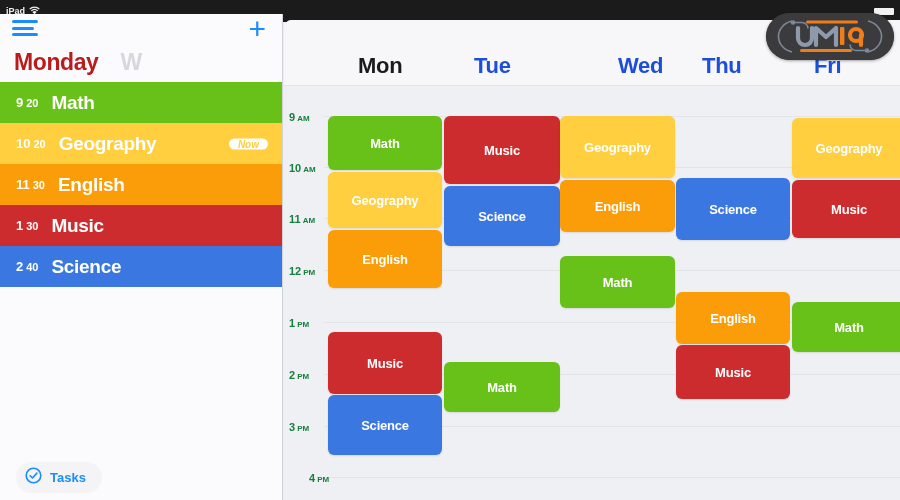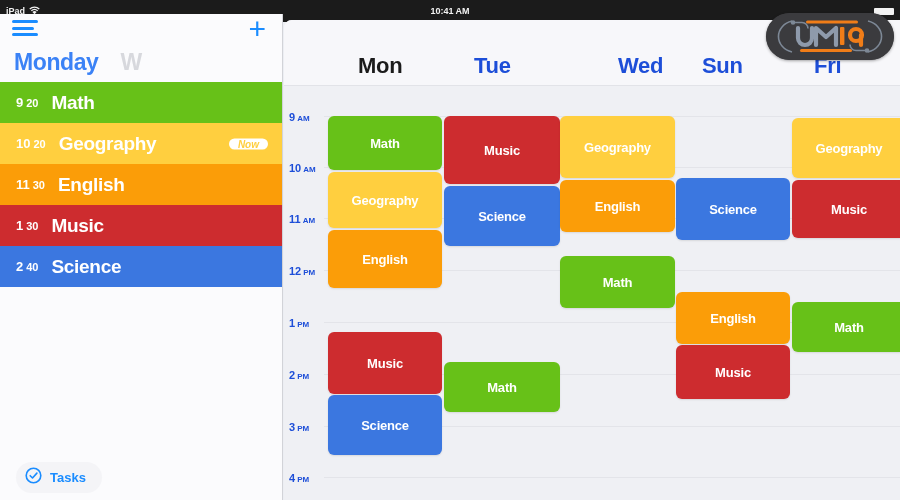--- a/index.html
+++ b/index.html
@@ -44,21 +44,21 @@
     position:absolute; right:16px; top:1px; color:#1a8cff;
     font-size:30px; line-height:28px; font-weight:300; cursor:pointer;
   }
 
   .daystrip{
     position:relative; height:40px; background:#fbfbfd;
     display:flex; align-items:center; padding-left:14px; gap:22px;
     overflow:hidden; white-space:nowrap;
   }
   .daystrip .day{ font-size:23px; font-weight:bold; letter-spacing:-0.4px; }
-  .daystrip .day.active{ color:#3b82f6; }
+  .daystrip .day.active{ color:#b91c1c; }
   .daystrip .day.dim{ color:#d7d8dd; }
 
   .lesson-list{ position:relative; }
   .lesson{
     position:relative; height:41px; display:flex; align-items:center;
     padding-left:16px; color:#ffffff; cursor:pointer;
   }
   .lesson .hr{ font-size:13px; font-weight:bold; }
   .lesson .mn{ font-size:11px; font-weight:bold; margin-left:3px; }
   .lesson .nm{ font-size:19px; font-weight:bold; margin-left:13px; letter-spacing:-0.3px; }
@@ -90,21 +90,21 @@
   .cal-day{
     position:absolute; bottom:6px; font-size:22px; font-weight:bold; letter-spacing:-0.3px;
   }
   .cal-day.active{ color:#1b1b1b; }
   .cal-day.dim{ color:#1d4ed8; }
 
   .grid{ position:absolute; left:0; top:66px; width:616px; height:420px; }
   .hourline{ position:absolute; left:40px; right:0; height:1px; background:#e3e4e9; }
   .hourlabel{
     position:absolute; left:5px; transform:translateY(-50%);
-    color:#1d4ed8; font-weight:bold; white-space:nowrap;
+    color:#15803d; font-weight:bold; white-space:nowrap;
   }
   .hourlabel .h{ font-size:11px; }
   .hourlabel .p{ font-size:8px; margin-left:2px; }
 
   .event{
     position:absolute; border-radius:6px; color:#fff;
     display:flex; align-items:center; justify-content:center;
     font-size:13px; font-weight:bold; letter-spacing:-0.2px;
     box-shadow:0 1px 2px rgba(0,0,0,.10); cursor:pointer; overflow:hidden;
   }
@@ -125,21 +125,20 @@
     <span class="sb-left">
       <span>iPad</span>
       <span class="wifi-ic">
         <svg width="11" height="9" viewBox="0 0 11 9">
             <path d="M5.5 8.2L3.4 5.9a3.1 3.1 0 014.2 0L5.5 8.2z" fill="#f2f2f2"></path>
             <path d="M1.9 4.3a5.4 5.4 0 017.2 0l-.9 1a4.1 4.1 0 00-5.4 0l-.9-1z" fill="#f2f2f2"></path>
             <path d="M.3 2.5a7.8 7.8 0 0110.4 0l-.9 1a6.5 6.5 0 00-8.6 0l-.9-1z" fill="#f2f2f2"></path>
           </svg>
       </span>
     </span>
-    <span class="sb-center">10:41 AM</span>
     <span class="sb-right">
       <span class="battery"></span>
     </span>
   </div>
 
   <div class="sidebar">
 
     <div class="sb-toolbar">
       <div class="hamburger">
           <i></i>
@@ -194,40 +193,40 @@
         <span class="lbl">Tasks</span>
       </div>
     </div>
   </div>
 
   <div class="calendar">
     <div class="cal-header">
         <div class="cal-day active" style="left: 74px;">Mon</div>
         <div class="cal-day dim" style="left: 190px;">Tue</div>
         <div class="cal-day dim" style="left: 305px; margin-left: 29px;">Wed</div>
-        <div class="cal-day dim" style="left: 418px;">Sun</div>
+        <div class="cal-day dim" style="left: 418px;">Thu</div>
         <div class="cal-day dim" style="left: 530px;">Fri</div>
       </div>
     <div class="grid">
         <div class="hourline" style="top: 30px;"></div>
         <div class="hourlabel" style="top: 30px;"><span class="h">9</span><span class="p">AM</span></div>
         <div class="hourline" style="top: 81px;"></div>
         <div class="hourlabel" style="top: 81px;"><span class="h">10</span><span class="p">AM</span></div>
         <div class="hourline" style="top: 132px;"></div>
         <div class="hourlabel" style="top: 132px;"><span class="h">11</span><span class="p">AM</span></div>
         <div class="hourline" style="top: 184px;"></div>
         <div class="hourlabel" style="top: 184px;"><span class="h">12</span><span class="p">PM</span></div>
         <div class="hourline" style="top: 236px;"></div>
         <div class="hourlabel" style="top: 236px;"><span class="h">1</span><span class="p">PM</span></div>
         <div class="hourline" style="top: 288px;"></div>
         <div class="hourlabel" style="top: 288px;"><span class="h">2</span><span class="p">PM</span></div>
         <div class="hourline" style="top: 340px;"></div>
         <div class="hourlabel" style="top: 340px;"><span class="h">3</span><span class="p">PM</span></div>
         <div class="hourline" style="top: 391px;"></div>
-        <div class="hourlabel" style="top: 391px;"><span class="h">4</span><span class="p">PM</span></div>
+        <div class="hourlabel" style="top: 391px; margin-left: 20px;"><span class="h">4</span><span class="p">PM</span></div>
         <div class="event" style="left: 44px; top: 30px; width: 114px; height: 54px; background: rgb(103, 193, 24);">Math</div>
         <div class="event" style="left: 44px; top: 86px; width: 114px; height: 56px; background: rgb(255, 207, 63);">Geography</div>
         <div class="event" style="left: 44px; top: 144px; width: 114px; height: 58px; background: rgb(251, 157, 8);">English</div>
         <div class="event" style="left: 44px; top: 246px; width: 114px; height: 62px; background: rgb(205, 44, 47);">Music</div>
         <div class="event" style="left: 44px; top: 309px; width: 114px; height: 60px; background: rgb(59, 119, 224);">Science</div>
         <div class="event" style="left: 160px; top: 30px; width: 116px; height: 68px; background: rgb(205, 44, 47);">Music</div>
         <div class="event" style="left: 160px; top: 100px; width: 116px; height: 60px; background: rgb(59, 119, 224);">Science</div>
         <div class="event" style="left: 160px; top: 276px; width: 116px; height: 50px; background: rgb(103, 193, 24);">Math</div>
         <div class="event" style="left: 276px; top: 30px; width: 115px; height: 62px; background: rgb(255, 207, 63);">Geography</div>
         <div class="event" style="left: 276px; top: 94px; width: 115px; height: 52px; background: rgb(251, 157, 8);">English</div>

